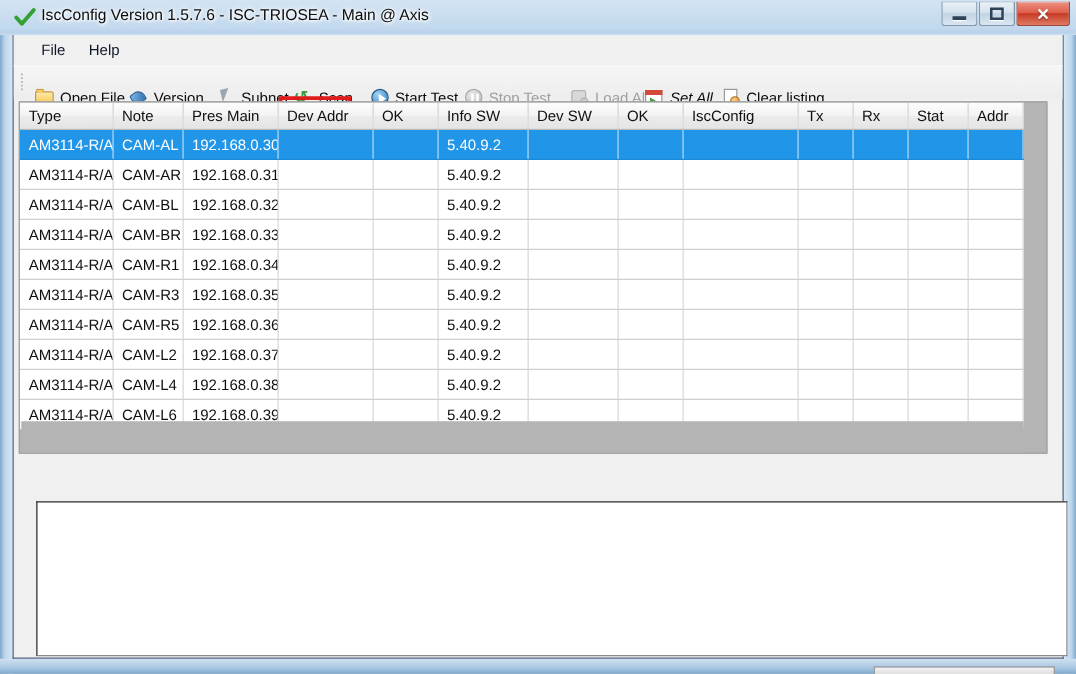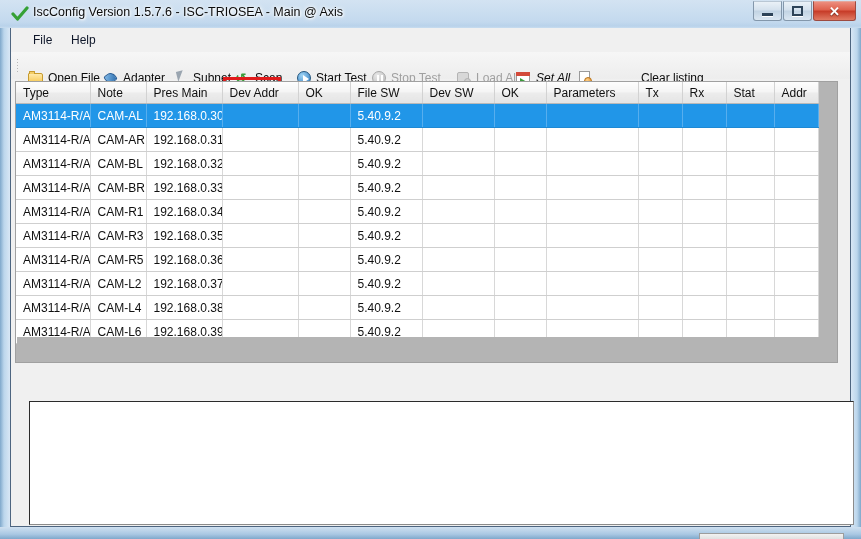--- a/index.html
+++ b/index.html
@@ -356,21 +356,21 @@
         <span class="tb-ico">
             <i class="ico-folder"></i>
           </span>
         <span class="tb-label">Open File</span>
       </div>
 
       <div class="tb-btn" style="left:87px;">
         <span class="tb-ico">
             <i class="ico-plug"></i>
           </span>
-        <span class="tb-label">Adapter</span>
+        <span class="tb-label">Version</span>
       </div>
 
       <div class="tb-btn" style="left:157px;">
         <span class="tb-ico">
             <i class="ico-cursor"></i>
           </span>
         <span class="tb-label">Subnet</span>
       </div>
 
       <div class="tb-btn" style="left:219px;">
@@ -401,21 +401,21 @@
         <span class="tb-label">Load All</span>
       </div>
 
       <div class="tb-btn" style="left:500px;font-style:italic;">
         <span class="tb-ico">
             <i class="ico-setall"></i>
           </span>
         <span class="tb-label">Set All</span>
       </div>
 
-      <div class="tb-btn" style="left:561px;gap:44px;">
+      <div class="tb-btn" style="left:561px;">
         <span class="tb-ico">
             <i class="ico-clear"></i>
           </span>
         <span class="tb-label">Clear listing</span>
       </div>
 
       <div id="scan-highlight"></div>
     </div>
 
     <div id="grid-panel">
@@ -435,24 +435,24 @@
             <col style="width:48px">
           <col style="width:44px">
         </colgroup>
         <thead>
           <tr>
             <th>Type</th>
             <th>Note</th>
             <th>Pres Main</th>
             <th>Dev Addr</th>
             <th>OK</th>
-            <th>File SW</th>
+            <th>Info SW</th>
             <th>Dev SW</th>
             <th>OK</th>
-            <th>Parameters</th>
+            <th>IscConfig</th>
             <th>Tx</th>
             <th>Rx</th>
             <th>Stat</th>
             <th>Addr</th>
           </tr>
         </thead>
         <tbody id="grid-body">
             <tr class="selected">
               <td>AM3114-R/A</td>
               <td>CAM-AL</td>

